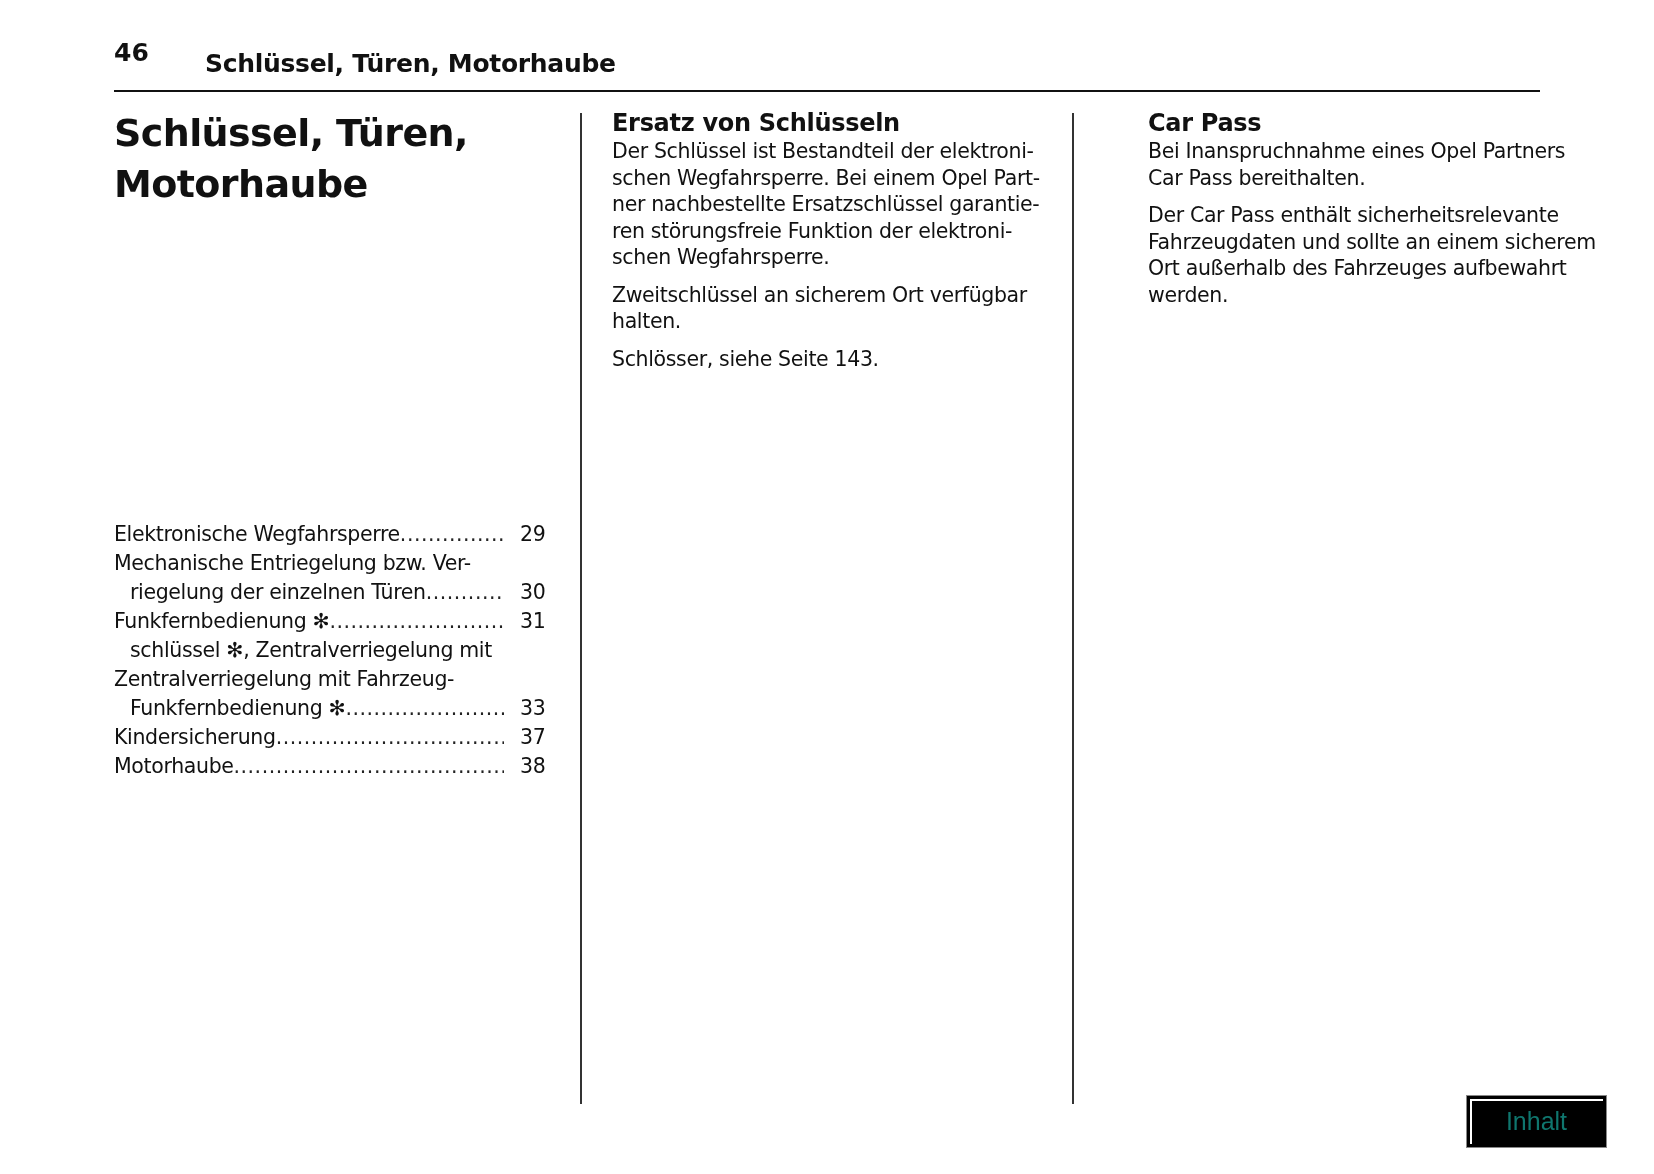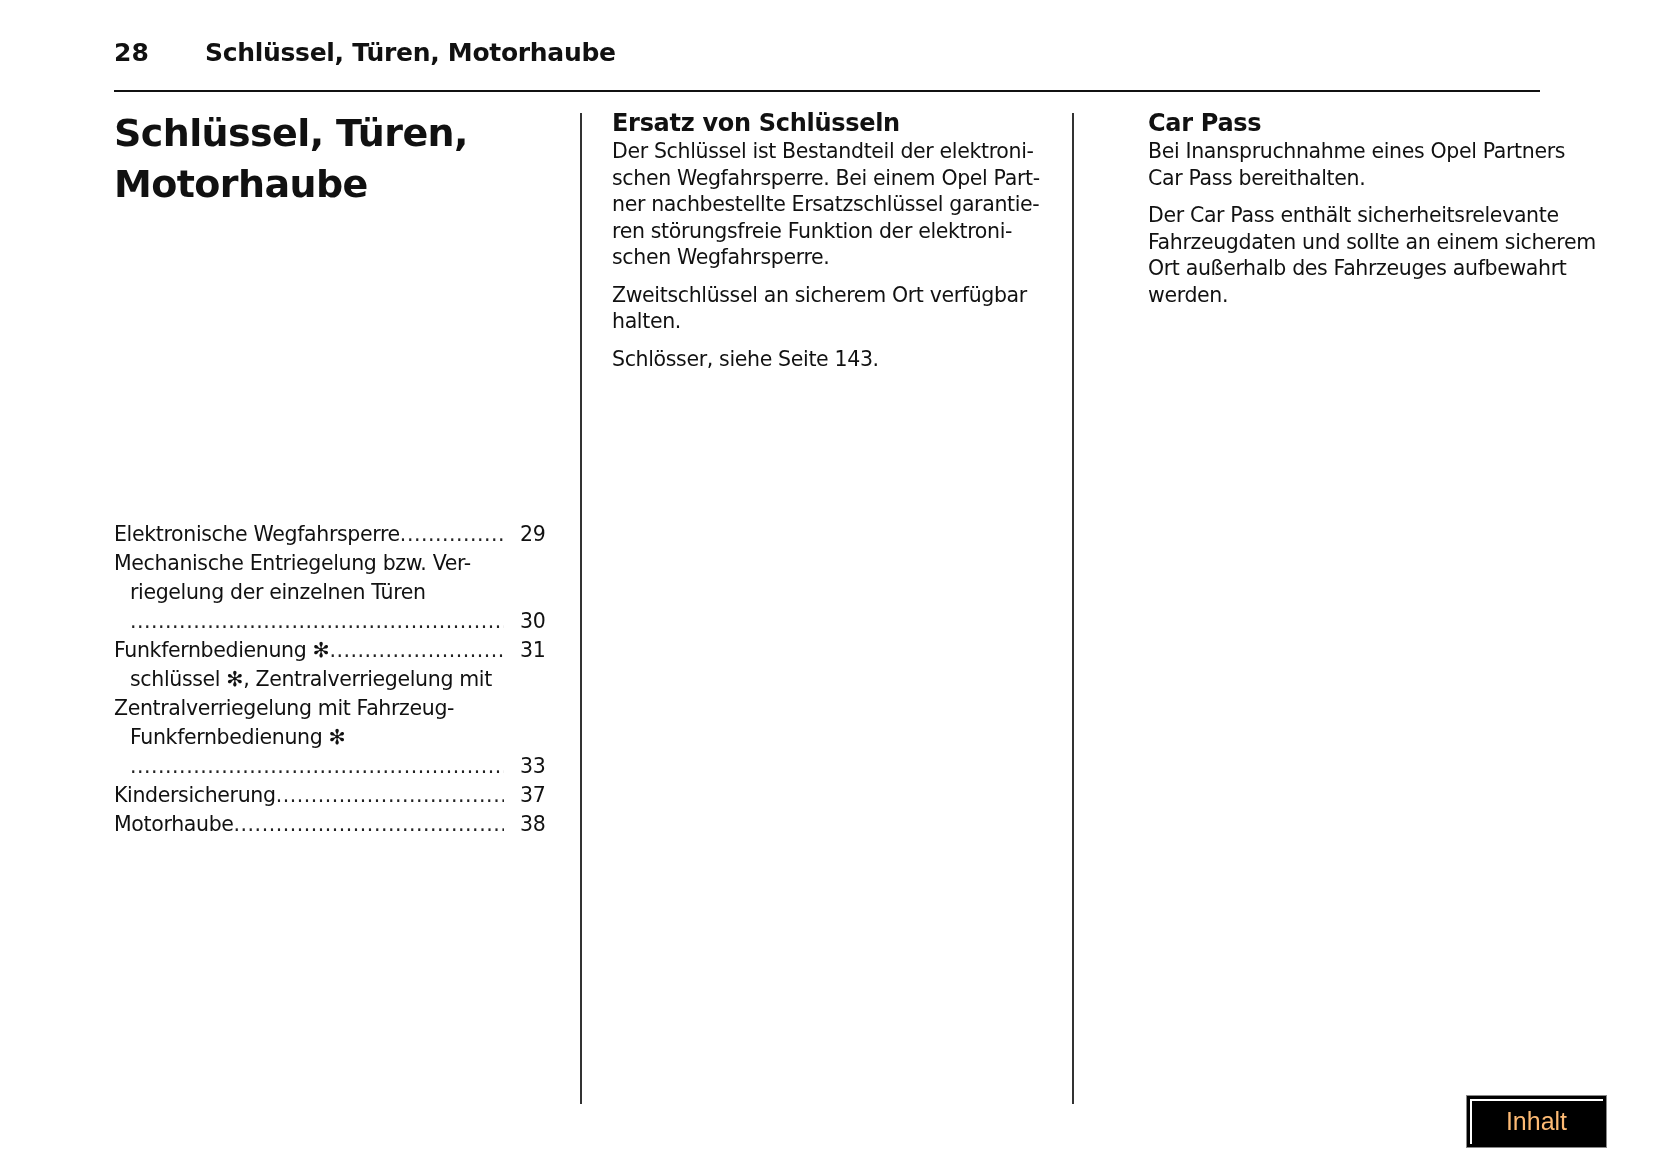--- a/index.html
+++ b/index.html
@@ -3,21 +3,21 @@
   <meta charset="utf-8">
   <style>
     html, body { margin: 0; padding: 0; }
     body {
       width: 1654px; height: 1174px; position: relative; overflow: hidden;
       background: #ffffff; color: #111111;
       font-family: "DejaVu Sans", "Liberation Sans", sans-serif;
     }
     .page-header { position: absolute; left: 114px; top: 38px; height: 34px; }
     .page-number { position: absolute; left: 0; top: 0; font-size: 25px; font-weight: bold; white-space: nowrap; }
-    .running-title { position: absolute; left: 91px; top: 0; font-size: 25px; font-weight: bold; white-space: nowrap; letter-spacing: -0.3px; }
+    .running-title { position: absolute; left: 91px; top: 11px; font-size: 25px; font-weight: bold; white-space: nowrap; letter-spacing: -0.3px; }
     .header-rule { position: absolute; left: 114px; top: 90px; width: 1426px; height: 2px; background: #111; }
 
     .divider { position: absolute; top: 113px; width: 2px; height: 991px; background: #333; }
     .divider-1 { left: 580px; }
     .divider-2 { left: 1072px; }
 
     .col { position: absolute; top: 108px; }
     .col-left { left: 114px; width: 440px; }
     .col-mid { left: 612px; width: 448px; }
     .col-right { left: 1148px; width: 448px; }
@@ -28,38 +28,38 @@
     .para { margin: 0 0 11px 0; font-size: 20.5px; line-height: 26.5px; letter-spacing: -0.35px; }
 
     .toc { position: absolute; left: 114px; top: 520px; width: 446px; }
     .toc-entry { position: relative; font-size: 20.5px; line-height: 29px; letter-spacing: -0.35px; }
     .toc-line { display: block; padding-right: 56px; white-space: nowrap; }
     .toc-line.indent { padding-left: 16px; }
     .toc-leader { display: flex; padding-right: 56px; }
     .toc-leader .txt { white-space: nowrap; flex: 0 0 auto; }
     .toc-leader .dots { flex: 1 1 auto; overflow: hidden; white-space: nowrap; color: #222; }
     .toc-leader .dots::after { content: "......................................................................................................"; letter-spacing: 0.5px; }
-    .toc-leader.indent { padding-left: 16px; flex-direction: column; }
+    .toc-leader.indent { padding-left: 16px; }
     .toc-page { position: absolute; right: 0; bottom: 0; width: 40px; text-align: left; line-height: 29px; margin-top: 12px; }
 
     .inhalt-button {
       position: absolute; left: 1466px; top: 1095px; width: 141px; height: 53px;
       background: #000; box-sizing: border-box; border: 1px solid #888;
-      color: #fdba74; font-family: "Liberation Sans", sans-serif; font-size: 25px;
+      color: #0f766e; font-family: "Liberation Sans", sans-serif; font-size: 25px;
       display: flex; align-items: center; justify-content: center; cursor: pointer;
     }
     .inhalt-button .bevel { position: absolute; left: 3px; top: 3px; right: 3px; bottom: 3px;
       border-top: 2px solid #fff; border-left: 2px solid #fff; pointer-events: none; }
     .inhalt-button span.label { position: relative; }
   </style>
 </head>
 <body>
 
 <div class="page-header">
-  <span class="page-number">28</span>
+  <span class="page-number">46</span>
   <span class="running-title">Schlüssel, Türen, Motorhaube</span>
 </div>
 <div class="header-rule"></div>
 
 <div class="divider divider-1"></div>
 <div class="divider divider-2"></div>
 
 <div class="col col-left">
   <h1 class="chapter-title">
     <span>Schlüssel, Türen,</span><br>

